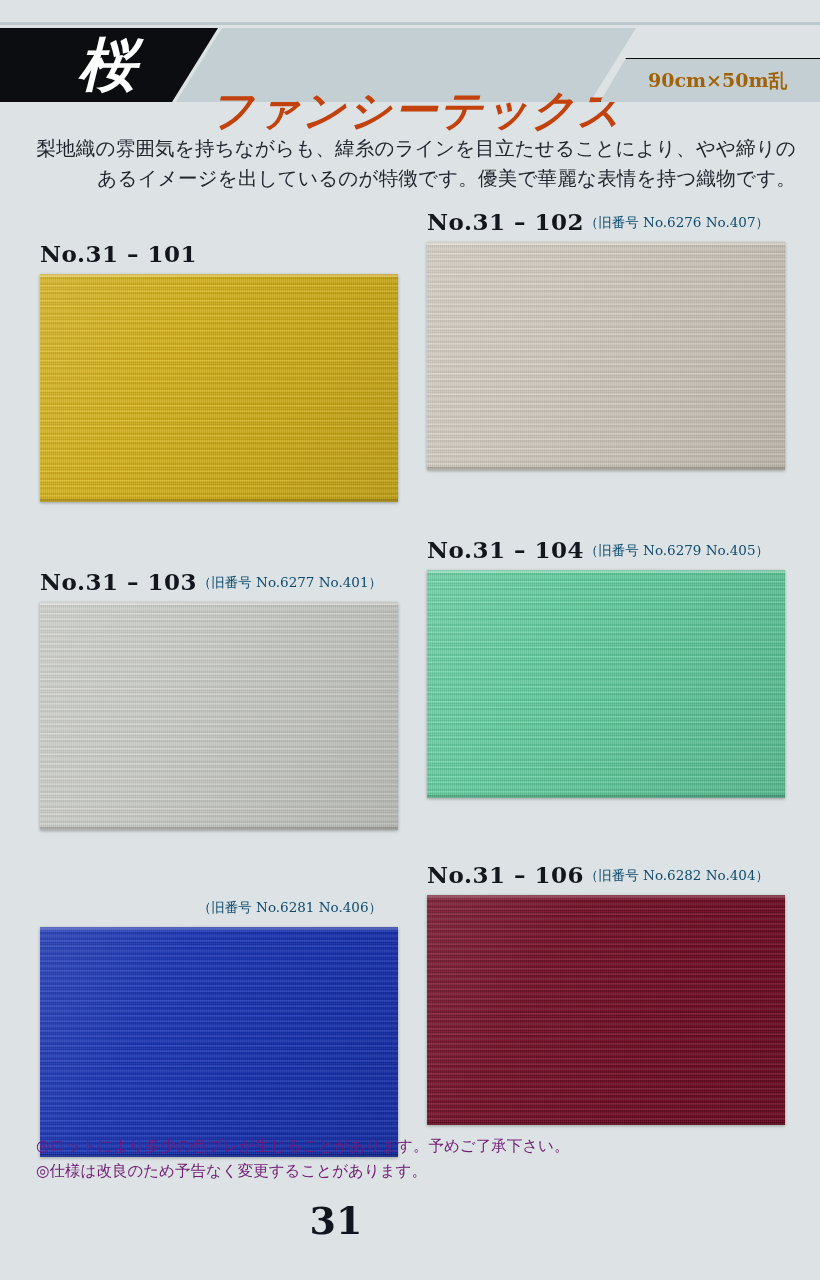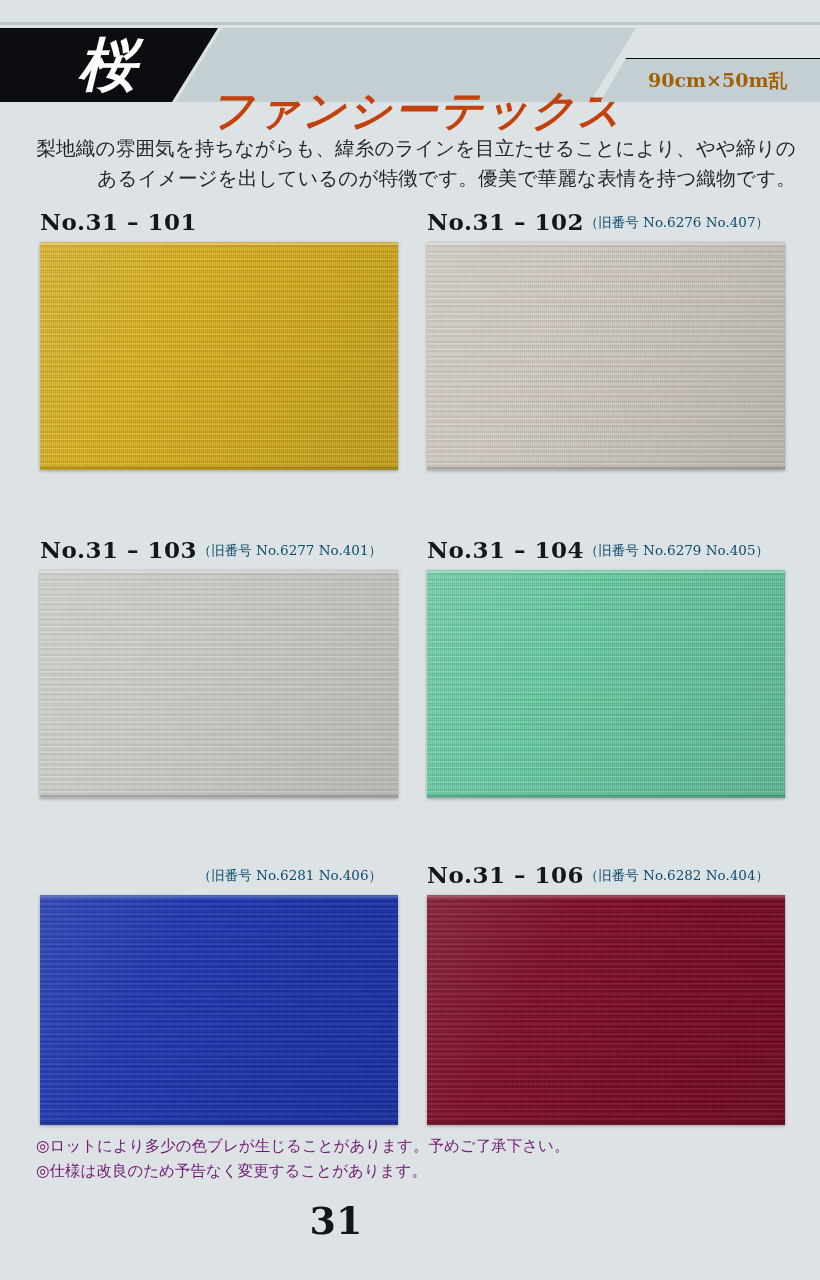--- a/index.html
+++ b/index.html
@@ -126,21 +126,21 @@
     position: absolute;
     left: 0;
     top: 0;
     width: 820px;
     height: 1280px;
   }
   .cell {
     position: absolute;
     width: 358px;
   }
-  .cell.col-a { left: 40px; }
+  .cell.col-a { left: 40px; margin-top: 32px; }
   .cell.col-b { left: 427px; }
   .cell.row-1 { top: 208px; }
   .cell.row-2 { top: 536px; }
   .cell.row-3 { top: 861px; }
 
   .cell-head {
     position: relative;
     height: 34px;
     width: 358px;
   }

